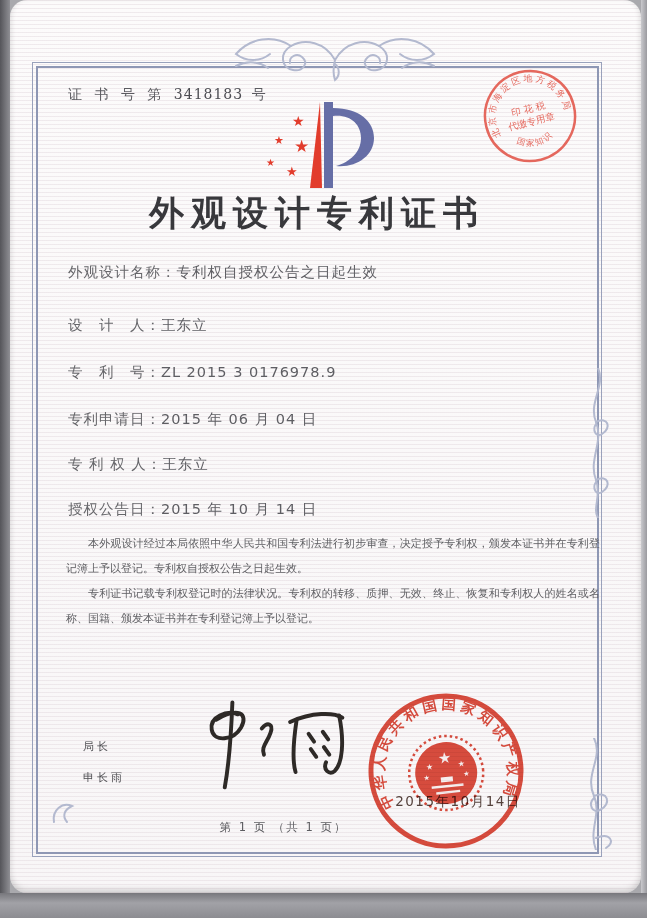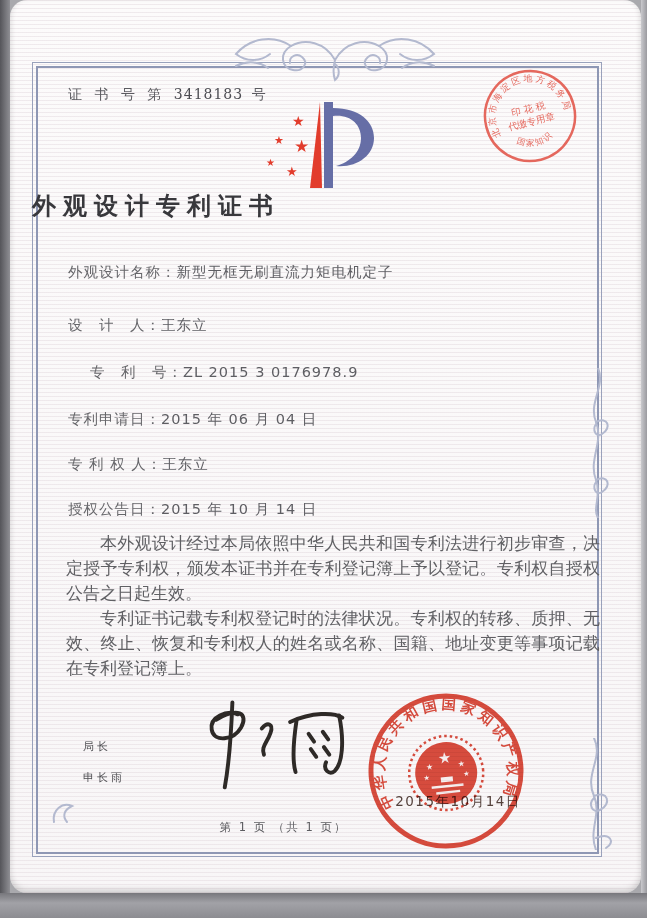--- a/index.html
+++ b/index.html
@@ -27,31 +27,31 @@
 
   .ornament { position:absolute; pointer-events:none; }
   .ornament path { fill:none; stroke:#b3b9cf; stroke-width:2; stroke-linecap:round; }
 
   
   .cert-no { position:absolute; left:58px; top:86px; font-size:14px; color:#5b5b60; letter-spacing:4px; }
   .cert-no .num { font-family:"DejaVu Serif", serif; letter-spacing:1px; color:#4c4c52; }
 
   .logo { position:absolute; left:254px; top:100px; width:120px; height:92px; }
 
-  .title { position:absolute; left:22px; top:190px; width:570px; 
-           font-family:"DejaVu Serif", serif; font-weight:700; font-size:24px;
+  .title { position:absolute; left:22px; top:190px; width:570px; text-align:center;
+           font-family:"DejaVu Serif", serif; font-weight:700; font-size:35px;
            letter-spacing:7px; color:#38383c; }
 
   .field { position:absolute; left:58px; font-size:14.5px; color:#66666a; letter-spacing:1px; white-space:nowrap; }
   .field .val { color:#5e5e63; }
-  .f0 { top:263px; } .f1 { top:316px;text-align:right; } .f2 { top:363px;margin-left:22px; }
+  .f0 { top:263px; } .f1 { top:316px;text-align:right; } .f2 { top:363px; }
   .f3 { top:410px; } .f4 { top:455px; } .f5 { top:500px; }
 
   .body-text { position:absolute; left:56px; top:531px; width:534px;
-               font-size:17px; line-height:25px; color:#606064; text-align:justify; }
+               font-size:11px; line-height:25px; color:#606064; text-align:justify; }
   .body-text p { text-indent:2em; margin:0; }
 
   .signer { position:absolute; left:73px; top:731px; font-size:11px; color:#4c4c50; letter-spacing:3px; line-height:31px; }
   .signature { position:absolute; left:168px; top:698px; width:185px; height:98px; }
   .signature path { fill:none; stroke:#2e2a27; stroke-width:3.6; stroke-linecap:round; stroke-linejoin:round; }
 
   .footer { position:absolute; left:22px; top:820px; width:503px; text-align:center;
             font-size:11.5px; letter-spacing:2px; color:#5c5c60; }
 
   
@@ -116,41 +116,41 @@
       <text x="10" y="44" font-size="11">★</text>
       <text x="30" y="52" font-size="17">★</text>
       <text x="2" y="66" font-size="10">★</text>
       <text x="22" y="76" font-size="13">★</text>
     </g>
   </svg>
 
   <div class="title">外观设计专利证书</div>
 
   <div class="field f0">
-    <span>外观设计名称：</span><span class="val">新型无框无刷直流力矩电机定子</span>
+    <span>外观设计名称：</span><span class="val">专利权自授权公告之日起生效</span>
   </div>
   <div class="field f1">
     <span>设　计　人：</span><span class="val">王东立</span>
   </div>
   <div class="field f2">
     <span>专　利　号：</span><span class="val">ZL 2015 3 0176978.9</span>
   </div>
   <div class="field f3">
     <span>专利申请日：</span><span class="val">2015 年 06 月 04 日</span>
   </div>
   <div class="field f4">
     <span>专 利 权 人：</span><span class="val">王东立</span>
   </div>
   <div class="field f5">
     <span>授权公告日：</span><span class="val">2015 年 10 月 14 日</span>
   </div>
 
   <div class="body-text">
     <p>本外观设计经过本局依照中华人民共和国专利法进行初步审查，决定授予专利权，颁发本证书并在专利登记簿上予以登记。专利权自授权公告之日起生效。</p>
-    <p>专利证书记载专利权登记时的法律状况。专利权的转移、质押、无效、终止、恢复和专利权人的姓名或名称、国籍、地址变更等事项记载在专利登记簿上。</p>
+    <p>专利证书记载专利权登记时的法律状况。专利权的转移、质押、无效、终止、恢复和专利权人的姓名或名称、国籍、颁发本证书并在专利登记簿上予以登记。</p>
   </div>
 
   <div class="signer">
     <div>局长</div>
     <div>申长雨</div>
   </div>
 
   <svg class="signature" viewBox="0 0 160 90">
     <path d="M30,20 C50,8 60,14 53,27 C46,39 28,41 26,29 C24,17 40,11 50,15"></path>
     <path d="M45,4 C44,30 42,60 38,82"></path>

